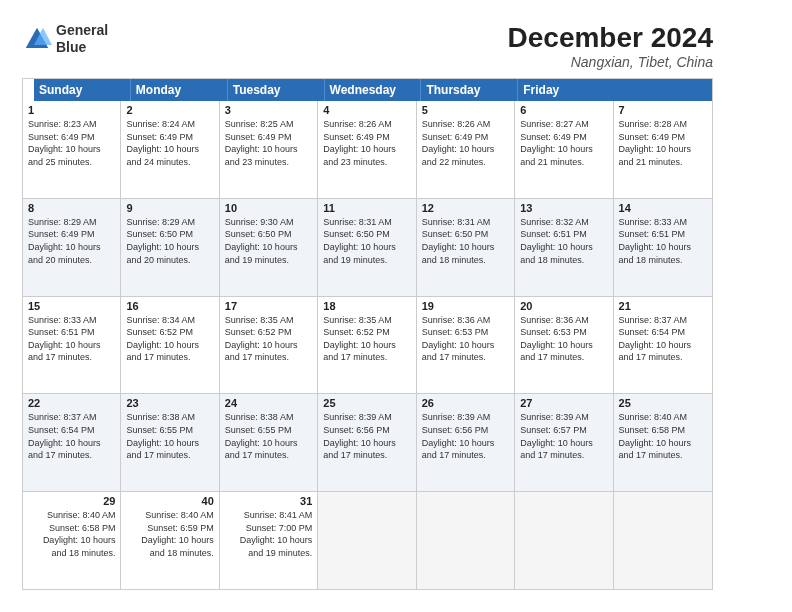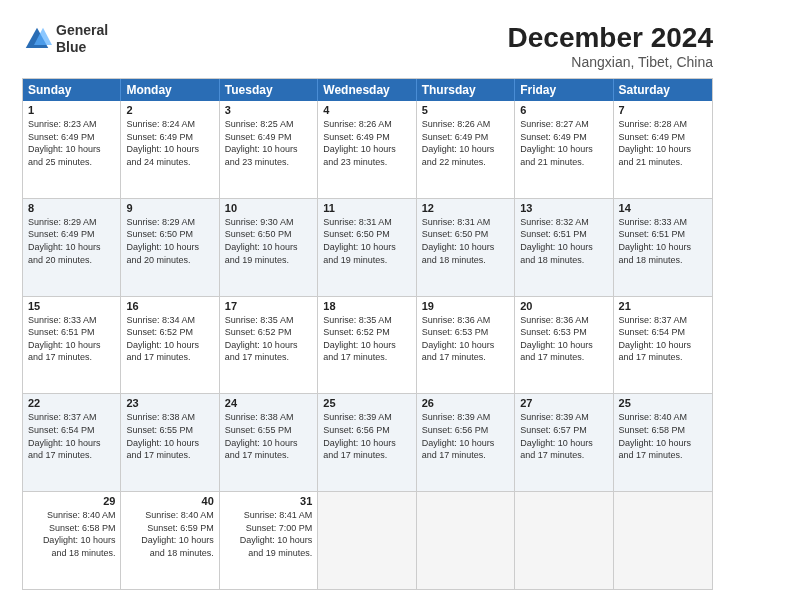--- a/index.html
+++ b/index.html
@@ -44,31 +44,33 @@
     }
     .main-title {
       font-size: 28px;
       font-weight: bold;
       color: #222;
       text-align: right;
     }
     .subtitle {
       font-size: 14px;
       color: #555;
+      font-style: italic;
     }
     .calendar {
       flex: 1;
       border: 1px solid #ccc;
       display: flex;
       flex-direction: column;
     }
     .cal-header {
       display: grid;
       grid-template-columns: repeat(7, 1fr);
       background: #2a6db5;
+      margin-left: 11px;
     }
     .cal-header-cell {
       color: #fff;
       font-size: 12px;
       font-weight: bold;
       padding: 4px 5px;
       border-right: 1px solid #4a8dd5;
     }
     .cal-header-cell:last-child { border-right: none; }
     .cal-body {
@@ -127,21 +129,20 @@
   </div>
 
   <div class="calendar">
     <div class="cal-header" id="cal-header">
         <div class="cal-header-cell">Sunday</div>
         <div class="cal-header-cell">Monday</div>
         <div class="cal-header-cell">Tuesday</div>
         <div class="cal-header-cell">Wednesday</div>
         <div class="cal-header-cell">Thursday</div>
         <div class="cal-header-cell">Friday</div>
-        <div class="cal-header-cell">Saturday</div>
       </div>
     <div class="cal-body" id="cal-body">
         <div class="cal-row">
           <div class="cal-cell">
             <div class="day-num">1</div>
             <div class="cell-text" style="white-space: pre-line;">Sunrise: 8:23 AM
 Sunset: 6:49 PM
 Daylight: 10 hours
 and 25 minutes.</div>
           </div>

